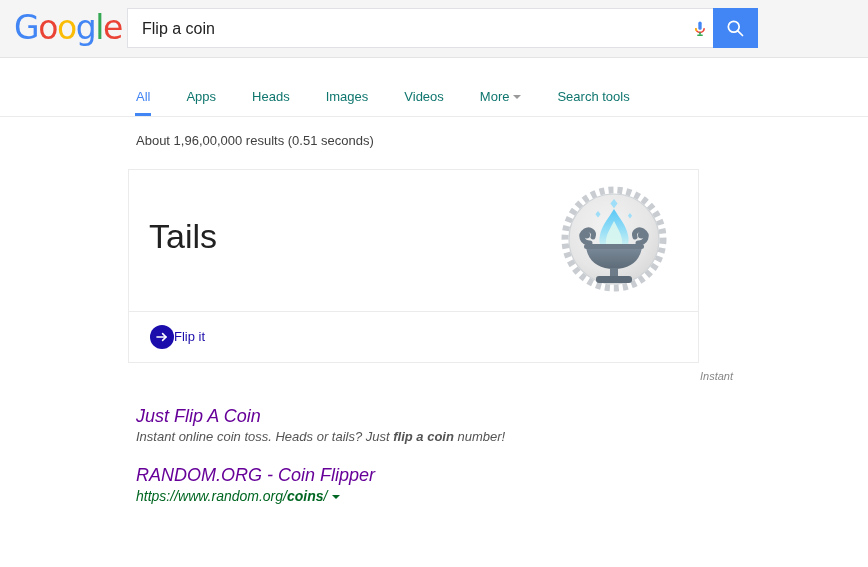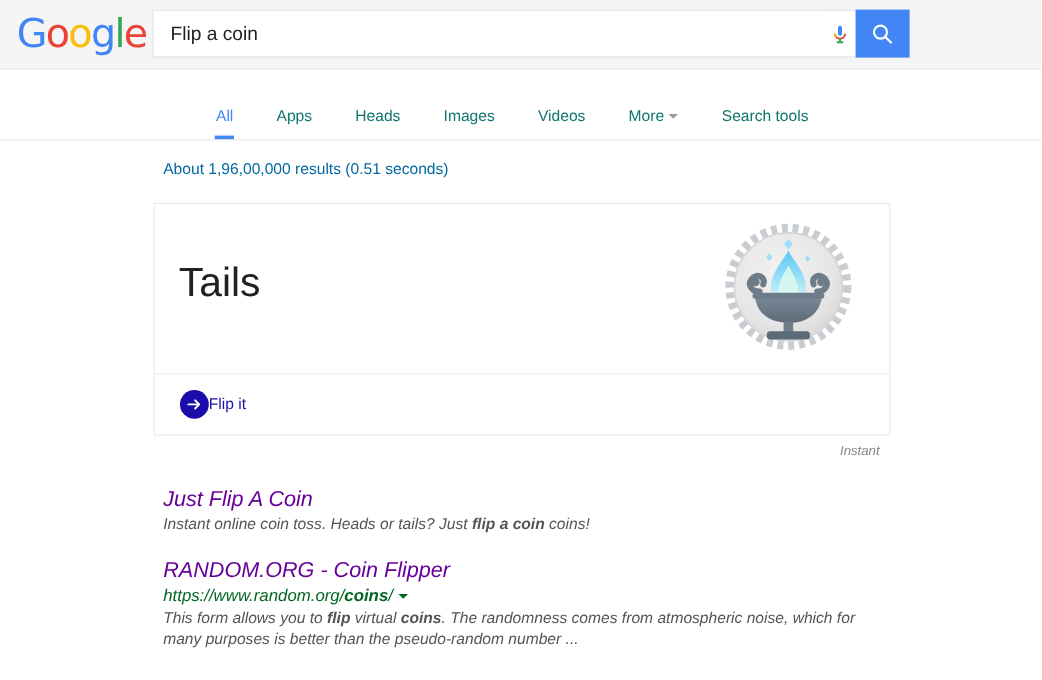--- a/index.html
+++ b/index.html
@@ -109,21 +109,21 @@
     font-size: 13px;
     color: #0f766e;
     padding: 0 0 11px 0;
     margin-right: 36px;
     cursor: pointer;
     position: relative;
     white-space: nowrap;
     line-height: 16px;
   }
   .navitem:last-child { margin-right: 0; }
-  .navitem.active { color: #4285f4; margin-left: 44px; }
+  .navitem.active { color: #4285f4; }
   .navitem.active:after {
     content: "";
     position: absolute;
     left: -1px;
     right: -1px;
     bottom: 0;
     height: 3px;
     background: #4285f4;
   }
   .caret {
@@ -139,30 +139,30 @@
   }
 
   
   .content { position: relative; background: #ffffff; }
 
   .result-stats {
     position: absolute;
     left: 136px;
     top: 16px;
     font-size: 13px;
-    color: #0369a1;
+    color: #404040;
     line-height: 16px;
   }
 
   
   .card {
     position: absolute;
     left: 128px;
     top: 52px;
-    width: 614px;
+    width: 571px;
     height: 194px;
     border: 1px solid #ebebeb;
     background: #ffffff;
     box-sizing: border-box;
     text-align: right;
   }
   .card-body {
     position: relative;
     height: 141px;
     border-bottom: 1px solid #ebebeb;
@@ -395,23 +395,22 @@
       </a>
     </div>
   </div>
 
   <div class="feedback">Instant</div>
 
   <div class="results">
 
     <div class="result">
       <a class="res-title">Just Flip A Coin</a>
-      <div class="res-snippet"><span>Instant online coin toss. Heads or tails? Just </span><b>flip a coin</b><span> coins!</span></div>
+      <div class="res-snippet"><span>Instant online coin toss. Heads or tails? Just </span><b>flip a coin</b><span> number!</span></div>
     </div>
 
     <div class="result">
       <a class="res-title">RANDOM.ORG - Coin Flipper</a>
       <span class="res-url"><span>https://www.random.org/</span><b>coins</b><span>/</span><span class="url-caret"></span></span>
-      <div class="res-snippet"><span>This form allows you to </span><b>flip</b><span> virtual </span><b>coins</b><span>. The randomness comes from atmospheric noise, which for many purposes is better than the pseudo-random number ...</span></div>
     </div>
 
   </div>
 </div>
 
 </body></html>

